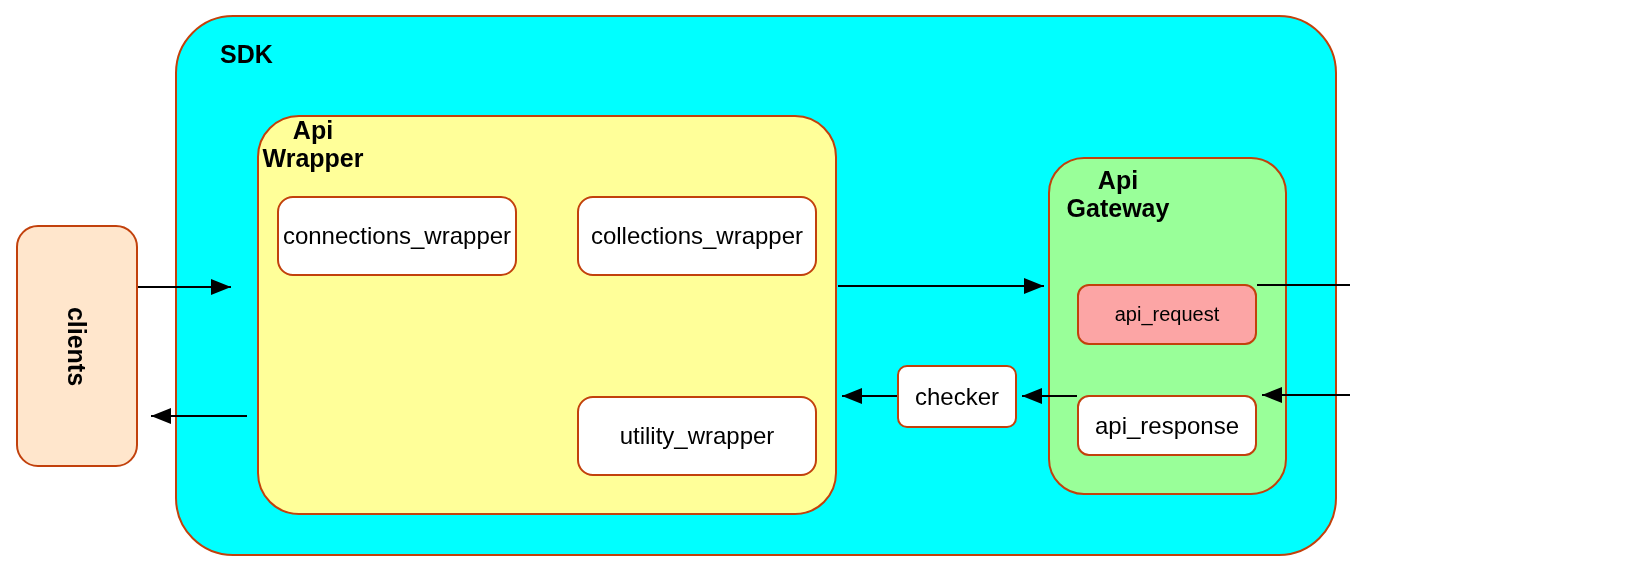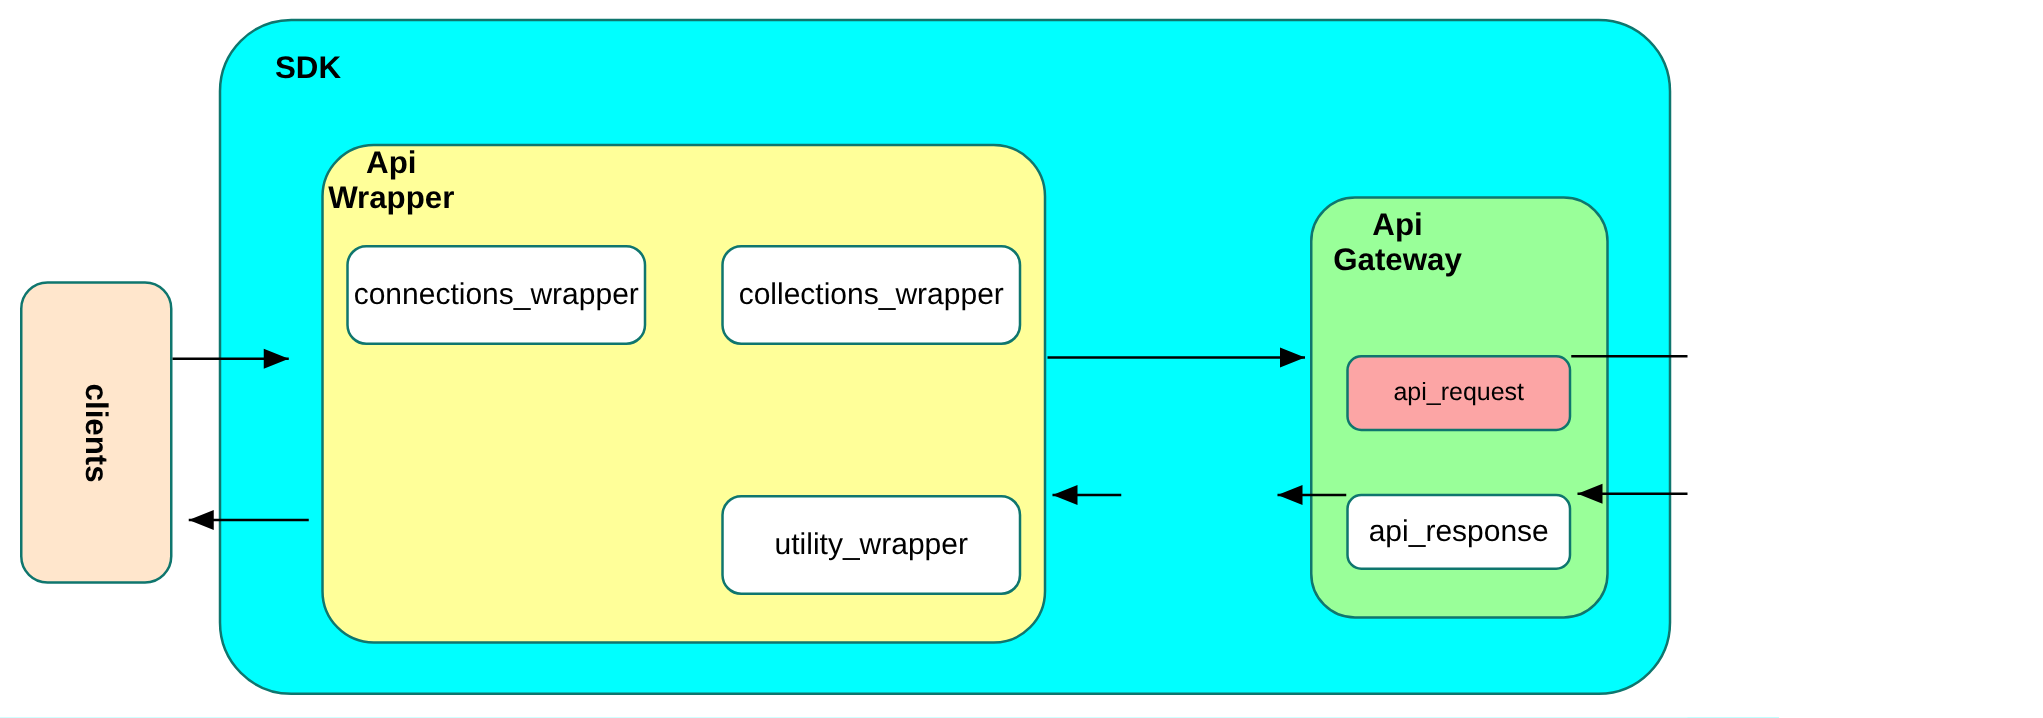--- a/index.html
+++ b/index.html
@@ -8,21 +8,21 @@
     width: 1350px;
     height: 574px;
     background: #ffffff;
     font-family: "Liberation Sans", "DejaVu Sans", sans-serif;
     color: #000;
     overflow: hidden;
   }
   .node {
     position: absolute;
     box-sizing: border-box;
-    border: 2px solid #0f766e;
+    border: 2px solid #c2410c;
   }
   .center {
     display: flex;
     align-items: center;
     justify-content: center;
     text-align: center;
   }
   
   .sdk        { left:175px; top:15px;  width:1162px; height:541px; border-radius:58px; }
   .clients    { left:16px;  top:225px; width:122px;  height:242px; border-radius:22px; }
@@ -58,20 +58,21 @@
 
   <div class="node apiwrapper" style="background: rgb(255, 255, 153);"></div>
   <div class="title apiwrapper-title">Api
 Wrapper</div>
 
   <div class="node module center m-col1 row1">connections_wrapper</div>
 
   <div class="node module center m-col2 row1">collections_wrapper</div>
   <div class="node module center m-col2 row3">utility_wrapper</div>
 
+  <div class="node checker center">checker</div>
 
   <div class="node gateway" style="background: rgb(153, 255, 153);"></div>
   <div class="title gateway-title">Api
 Gateway</div>
 
   <div class="node apirequest center">api_request</div>
   <div class="node apiresponse center">api_response</div>
 
   <div class="node clients center" style="background: rgb(255, 230, 204);">
     <span class="clients-label">clients</span>

